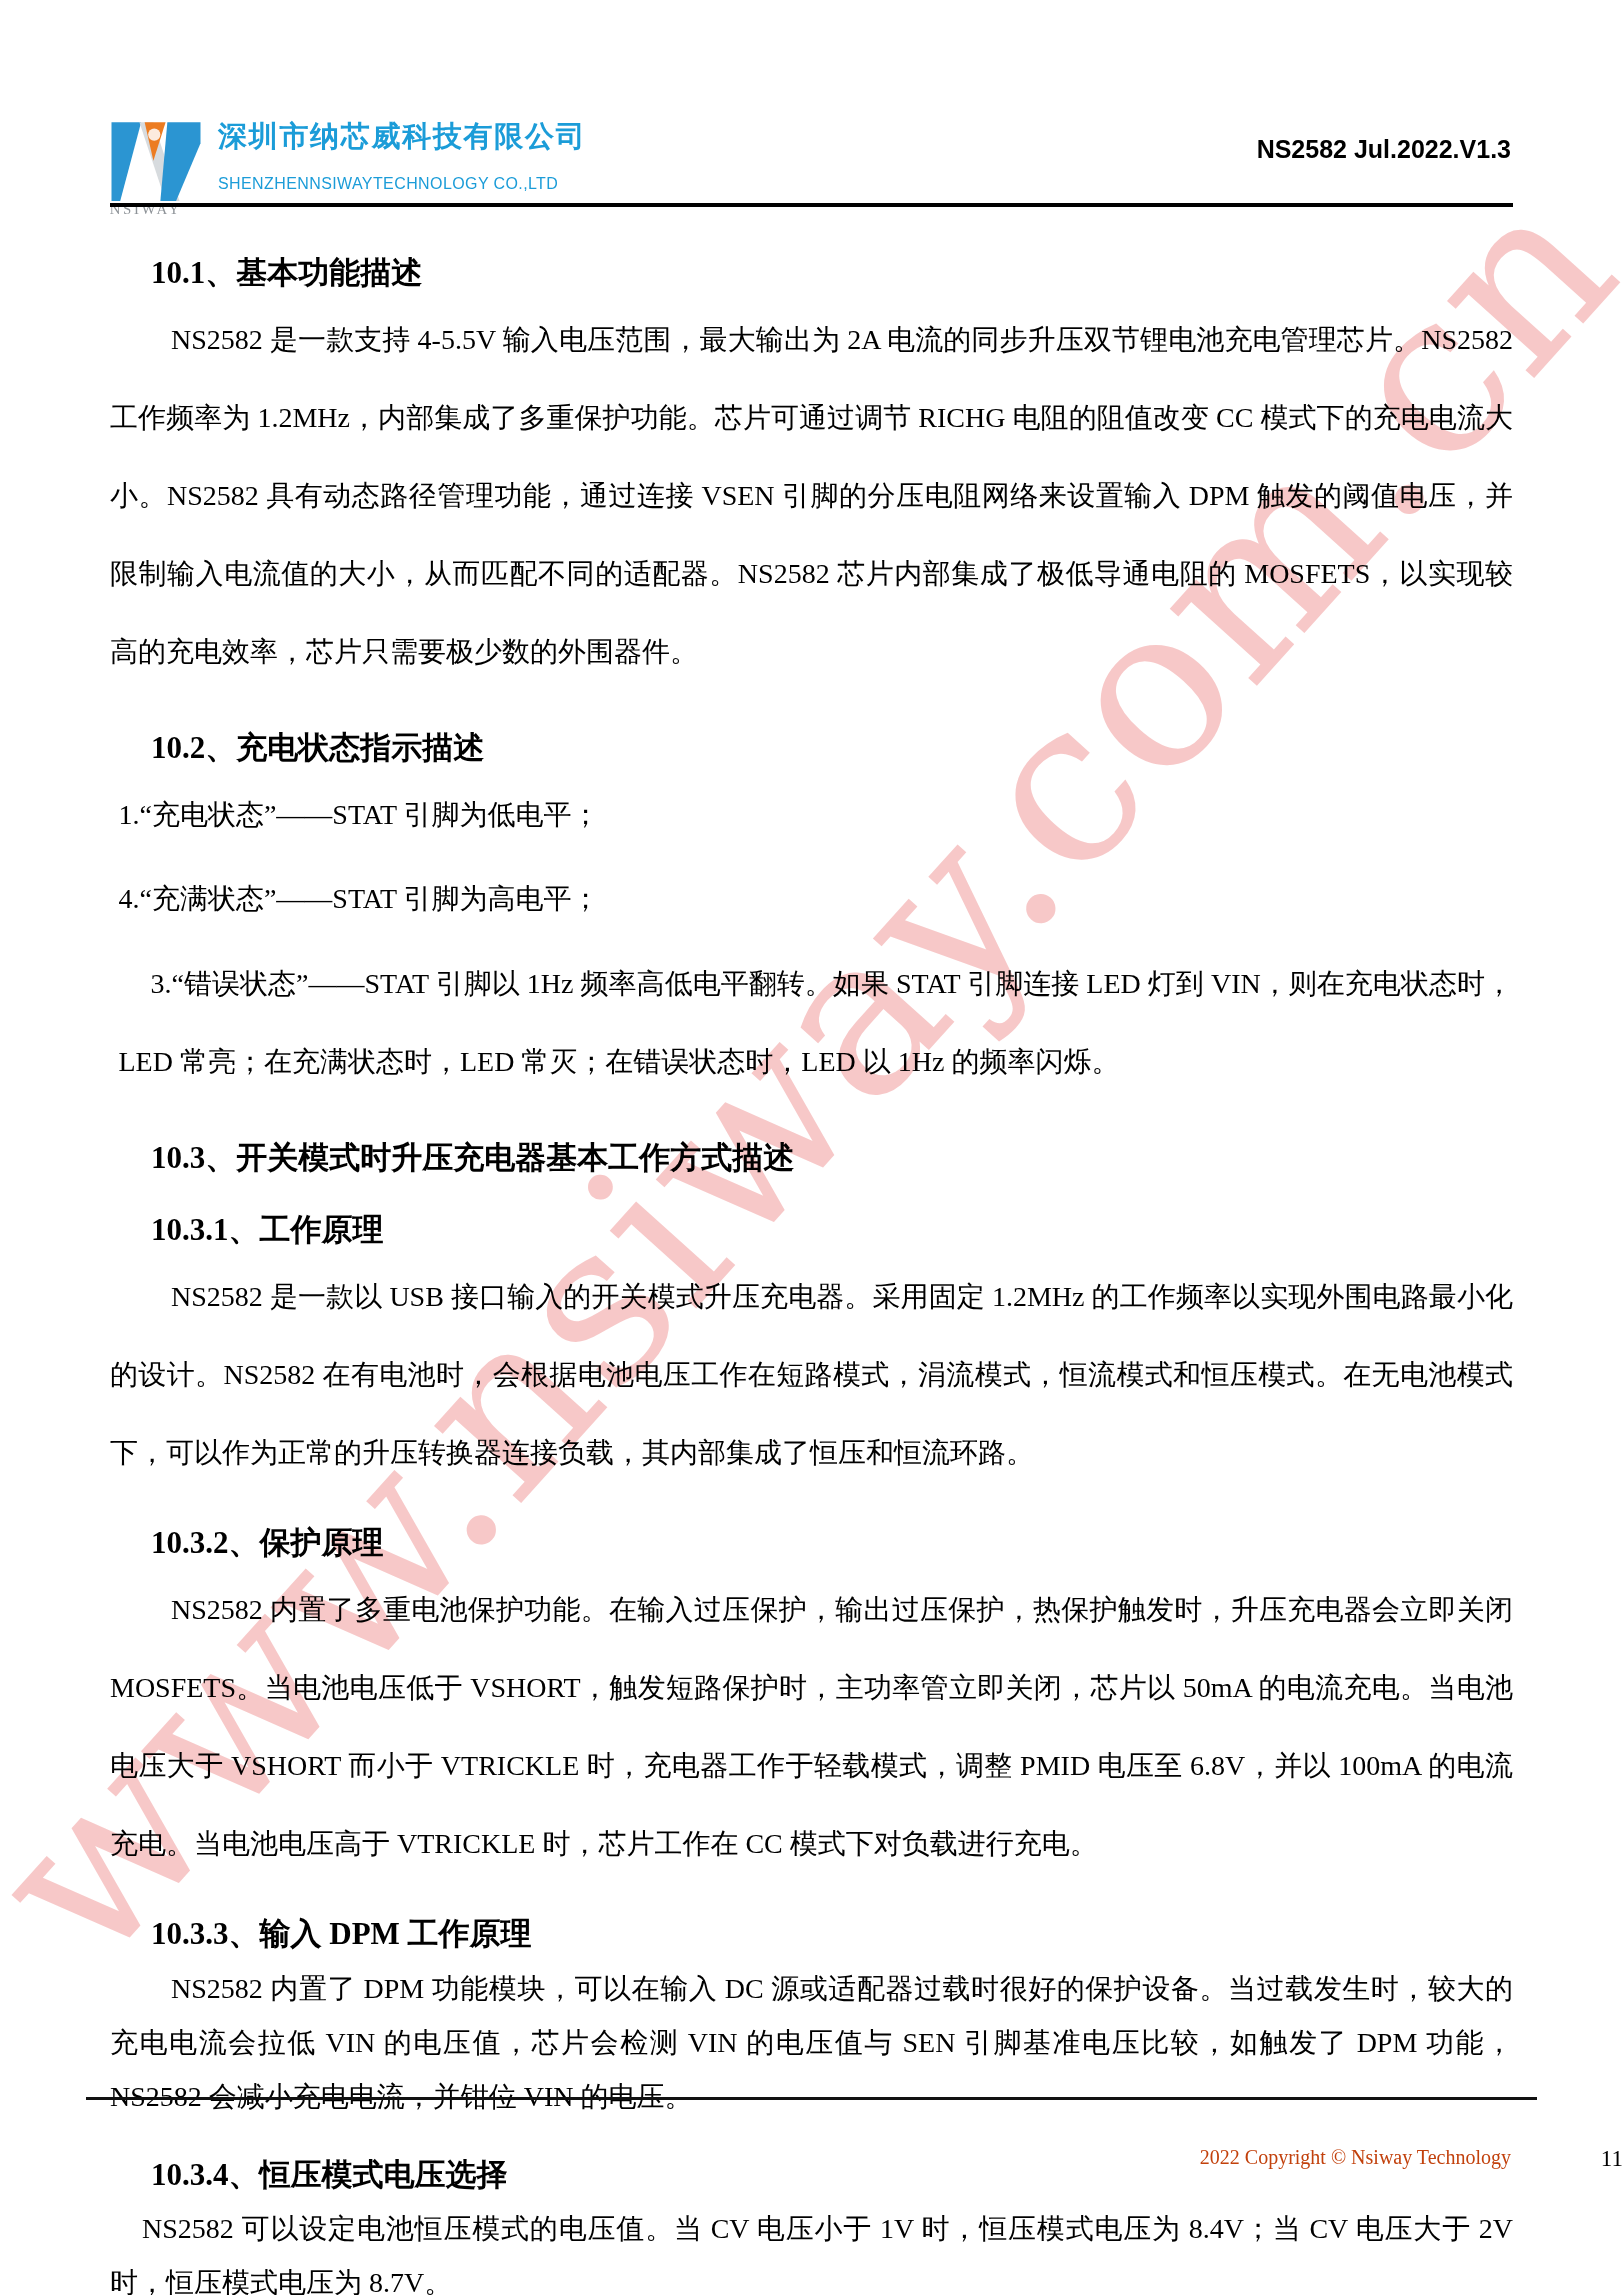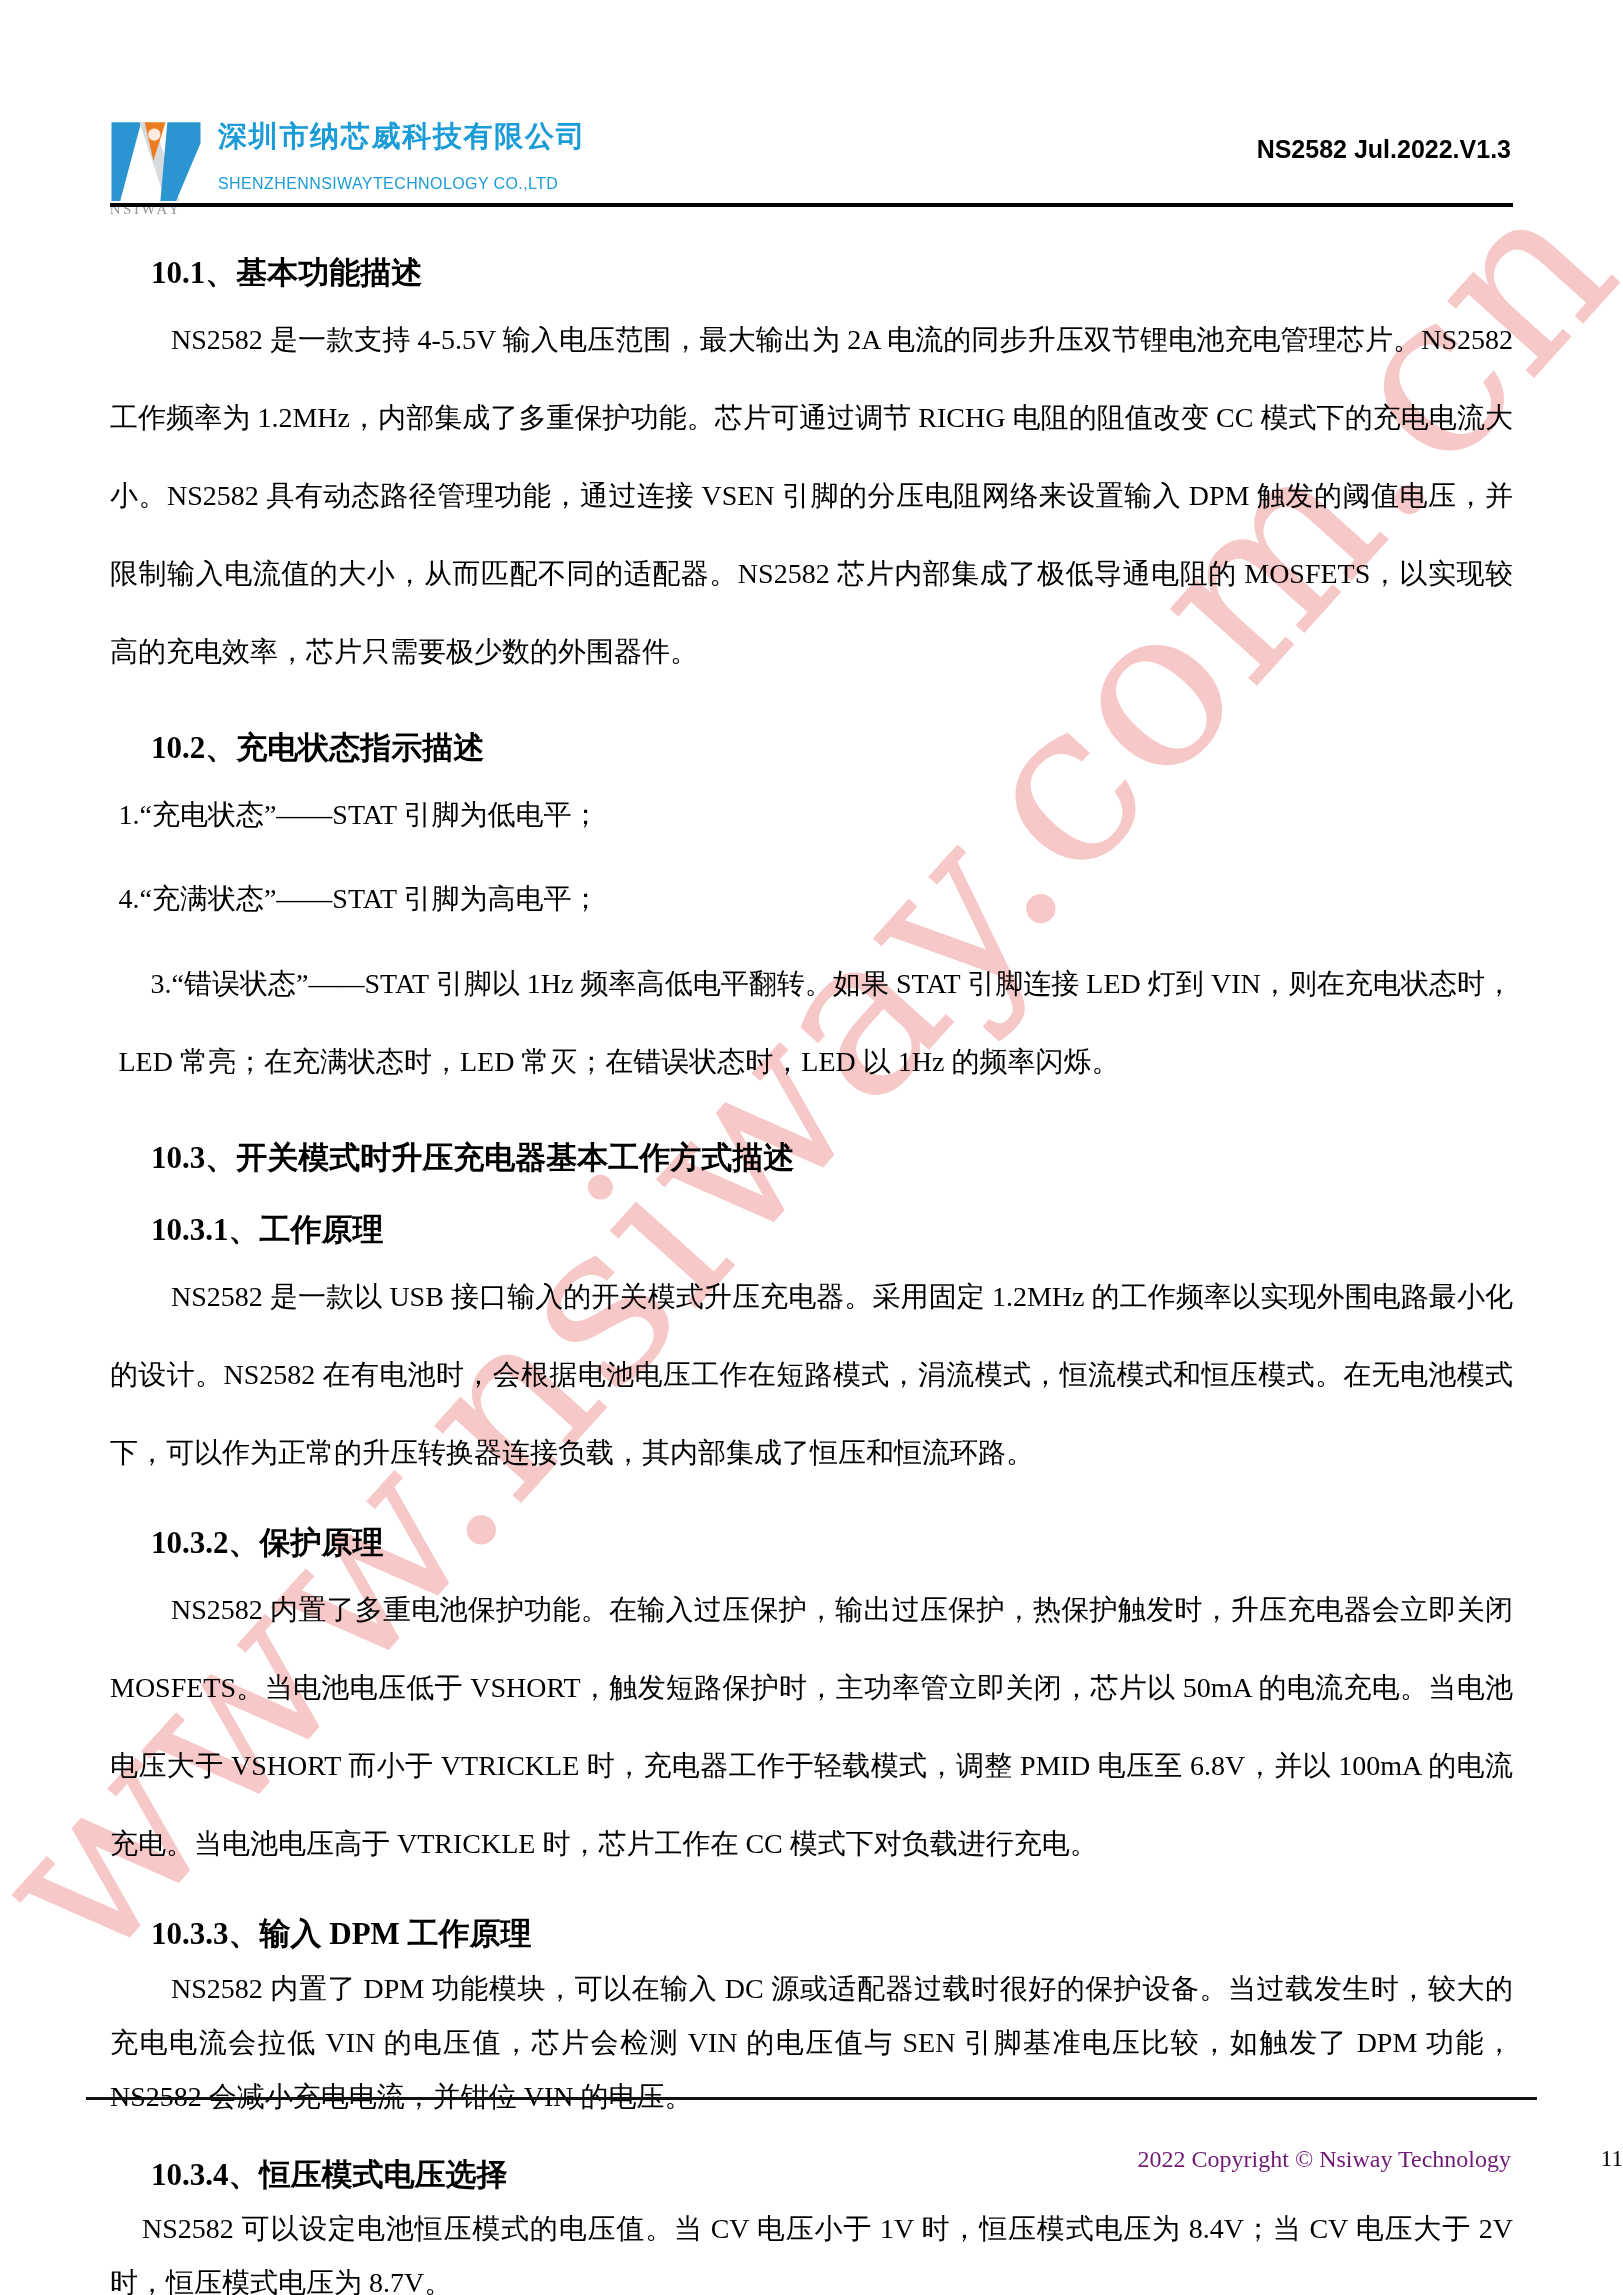--- a/index.html
+++ b/index.html
@@ -26,21 +26,21 @@
   .para{font-size:28px;text-align:justify;margin-top:6.8px;}
   .loose{line-height:78px;}
   .tight{line-height:54px;}
   .indent2{text-indent:61px;}
   .indent1{text-indent:32px;}
   .item{margin-left:8.5px;}
   .mt-lg{margin-top:36px;}
   
   .footer-rule{position:absolute;left:86px;right:86px;top:2097px;height:2.5px;background:#111;z-index:2;}
   .page-number{position:absolute;left:0;right:0;top:2146px;text-align:right;font-size:23px;z-index:2;}
-  .copyright{position:absolute;right:112px;top:2146px;font-size:24px;color:#701a75;z-index:2;}
+  .copyright{position:absolute;right:112px;top:2146px;font-size:20px;color:#c2410c;z-index:2;}
 </style>
 </head>
 <body>
 
 <div class="page">
 
   <div class="logo">
     <svg width="96" height="105" viewBox="0 0 110 120">
       <polygon points="4,14 38,14 14,104 4,104" fill="#2b95d2"></polygon>
       <polygon points="36,14 52,14 82,104 66,104" fill="#d7dbde"></polygon>

